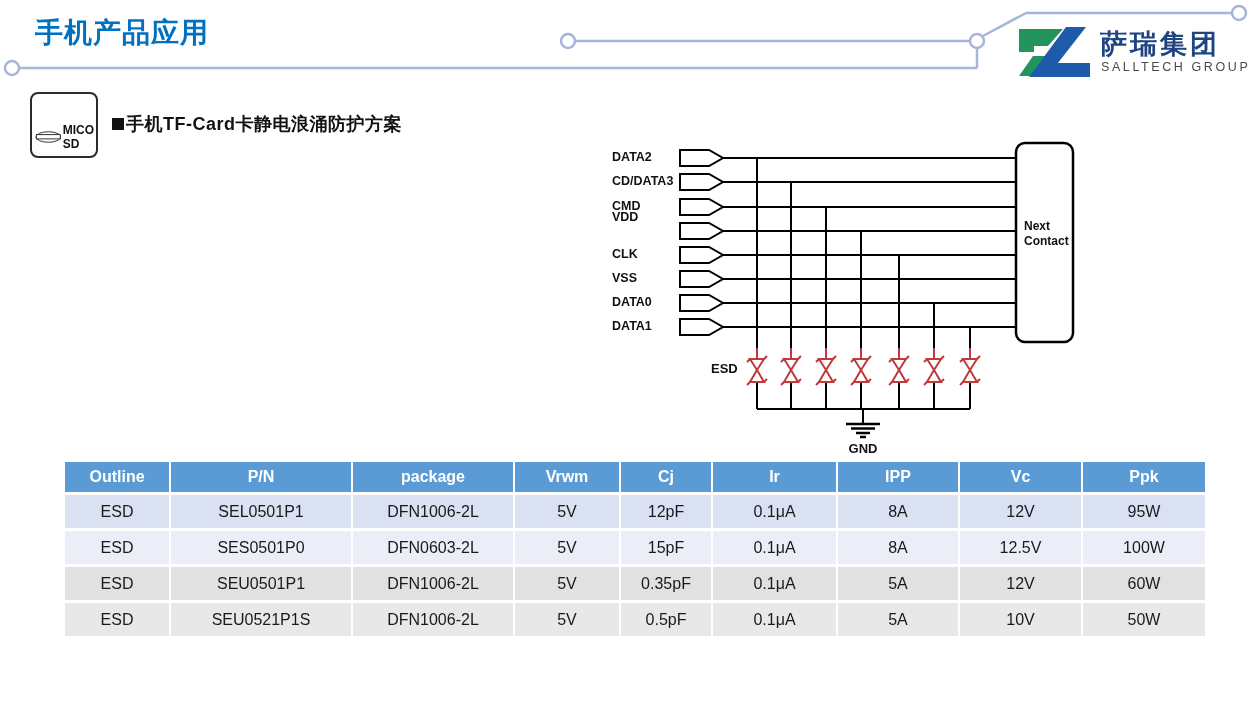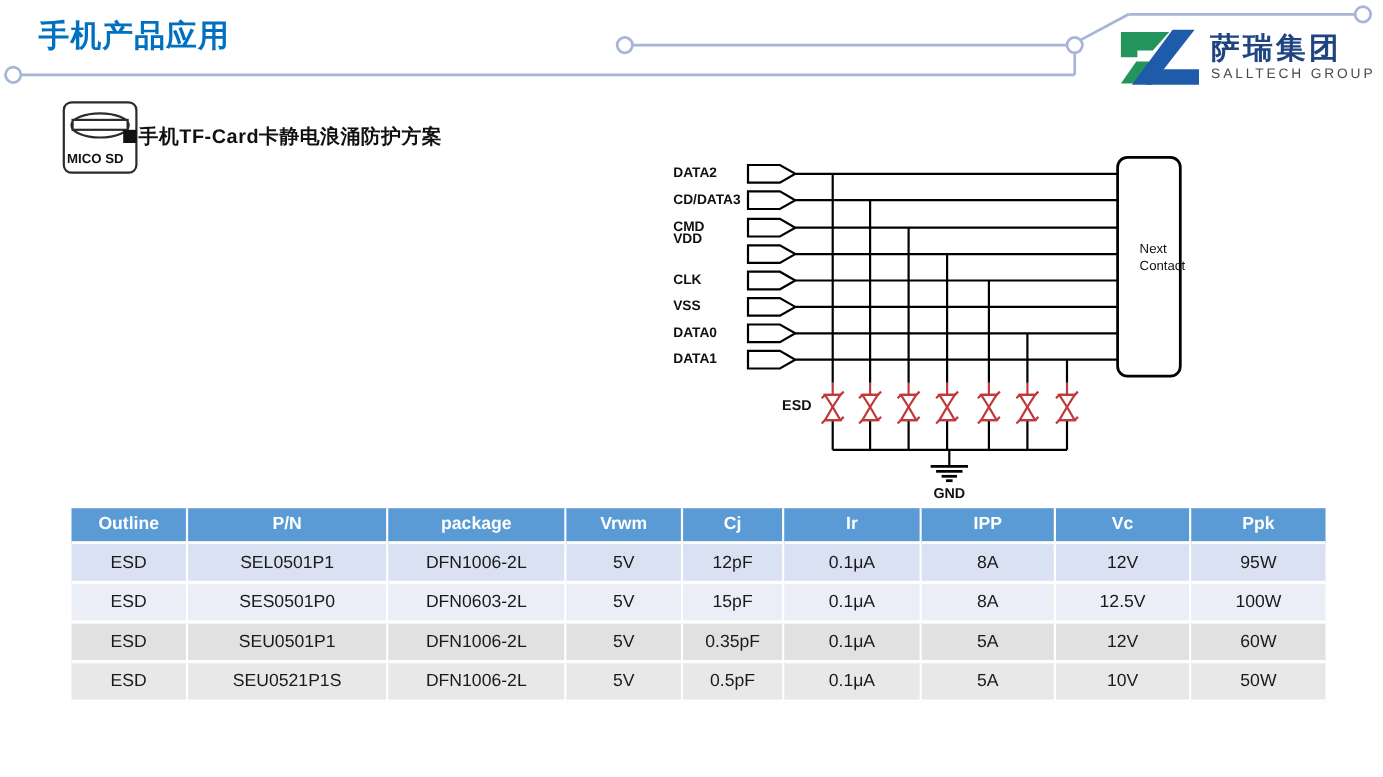--- a/index.html
+++ b/index.html
@@ -10,37 +10,37 @@
   .abs{position:absolute;}
   
   .page-title{
     left:35px;top:14px;font-size:28px;font-weight:bold;color:#0070C0;letter-spacing:1px;
   }
   .logo-text-cn{left:1100px;top:26px;font-size:27px;font-weight:bold;color:#1F4480;letter-spacing:3px;}
   .logo-text-en{left:1101px;top:60px;font-size:12.5px;color:#4a4a4a;letter-spacing:2.6px;font-weight:500;}
   
   .sd-box{
     left:30px;top:92px;width:68px;height:66px;border:2px solid #2b2b2b;border-radius:8px;
-    background:#fff;display:flex;flex-direction:column;align-items:flex-start;justify-content:space-between;
-    padding:6px 2px 5px 2px;box-sizing:border-box;margin-left:27px;
+    background:#fff;display:flex;align-items:flex-end;justify-content:space-between;
+    padding:6px 2px 5px 2px;box-sizing:border-box;
   }
   .sd-label{font-size:12px;font-weight:bold;color:#111;}
   
   .section-heading{left:112px;top:112px;display:flex;align-items:center;gap:2px;}
   .bullet-sq{width:12px;height:12px;background:#111;}
   .heading-text{font-size:18px;font-weight:bold;color:#111;letter-spacing:0.5px;}
   
   .note{left:233px;top:282px;font-size:17px;color:#111;line-height:27px;}
   
   .sig-label{font-size:12.5px;font-weight:bold;color:#111;}
   .esd-label{left:711px;top:361px;font-size:13px;font-weight:bold;color:#111;}
   .gnd-label{left:840px;top:441px;width:46px;text-align:center;font-size:13px;font-weight:bold;color:#111;}
   .next-label{
-    left:1016px;top:219px;width:57px;box-sizing:border-box;padding-left:20px;
-    font-size:12px;font-weight:normal;color:#111;line-height:15px;
+    left:1016px;top:219px;width:57px;box-sizing:border-box;padding-left:8px;
+    font-size:12px;font-weight:bold;color:#111;line-height:15px;
   }
   
   table.spec{
     position:absolute;left:65px;top:462px;width:1140px;
     border-collapse:separate;border-spacing:0;table-layout:fixed;
     font-family:"Liberation Sans","DejaVu Sans",sans-serif;
   }
   table.spec th{
     background:#5B9BD5;color:#fff;font-size:16px;font-weight:bold;
     height:33px;border-right:2px solid #fff;border-bottom:3px solid #fff;

